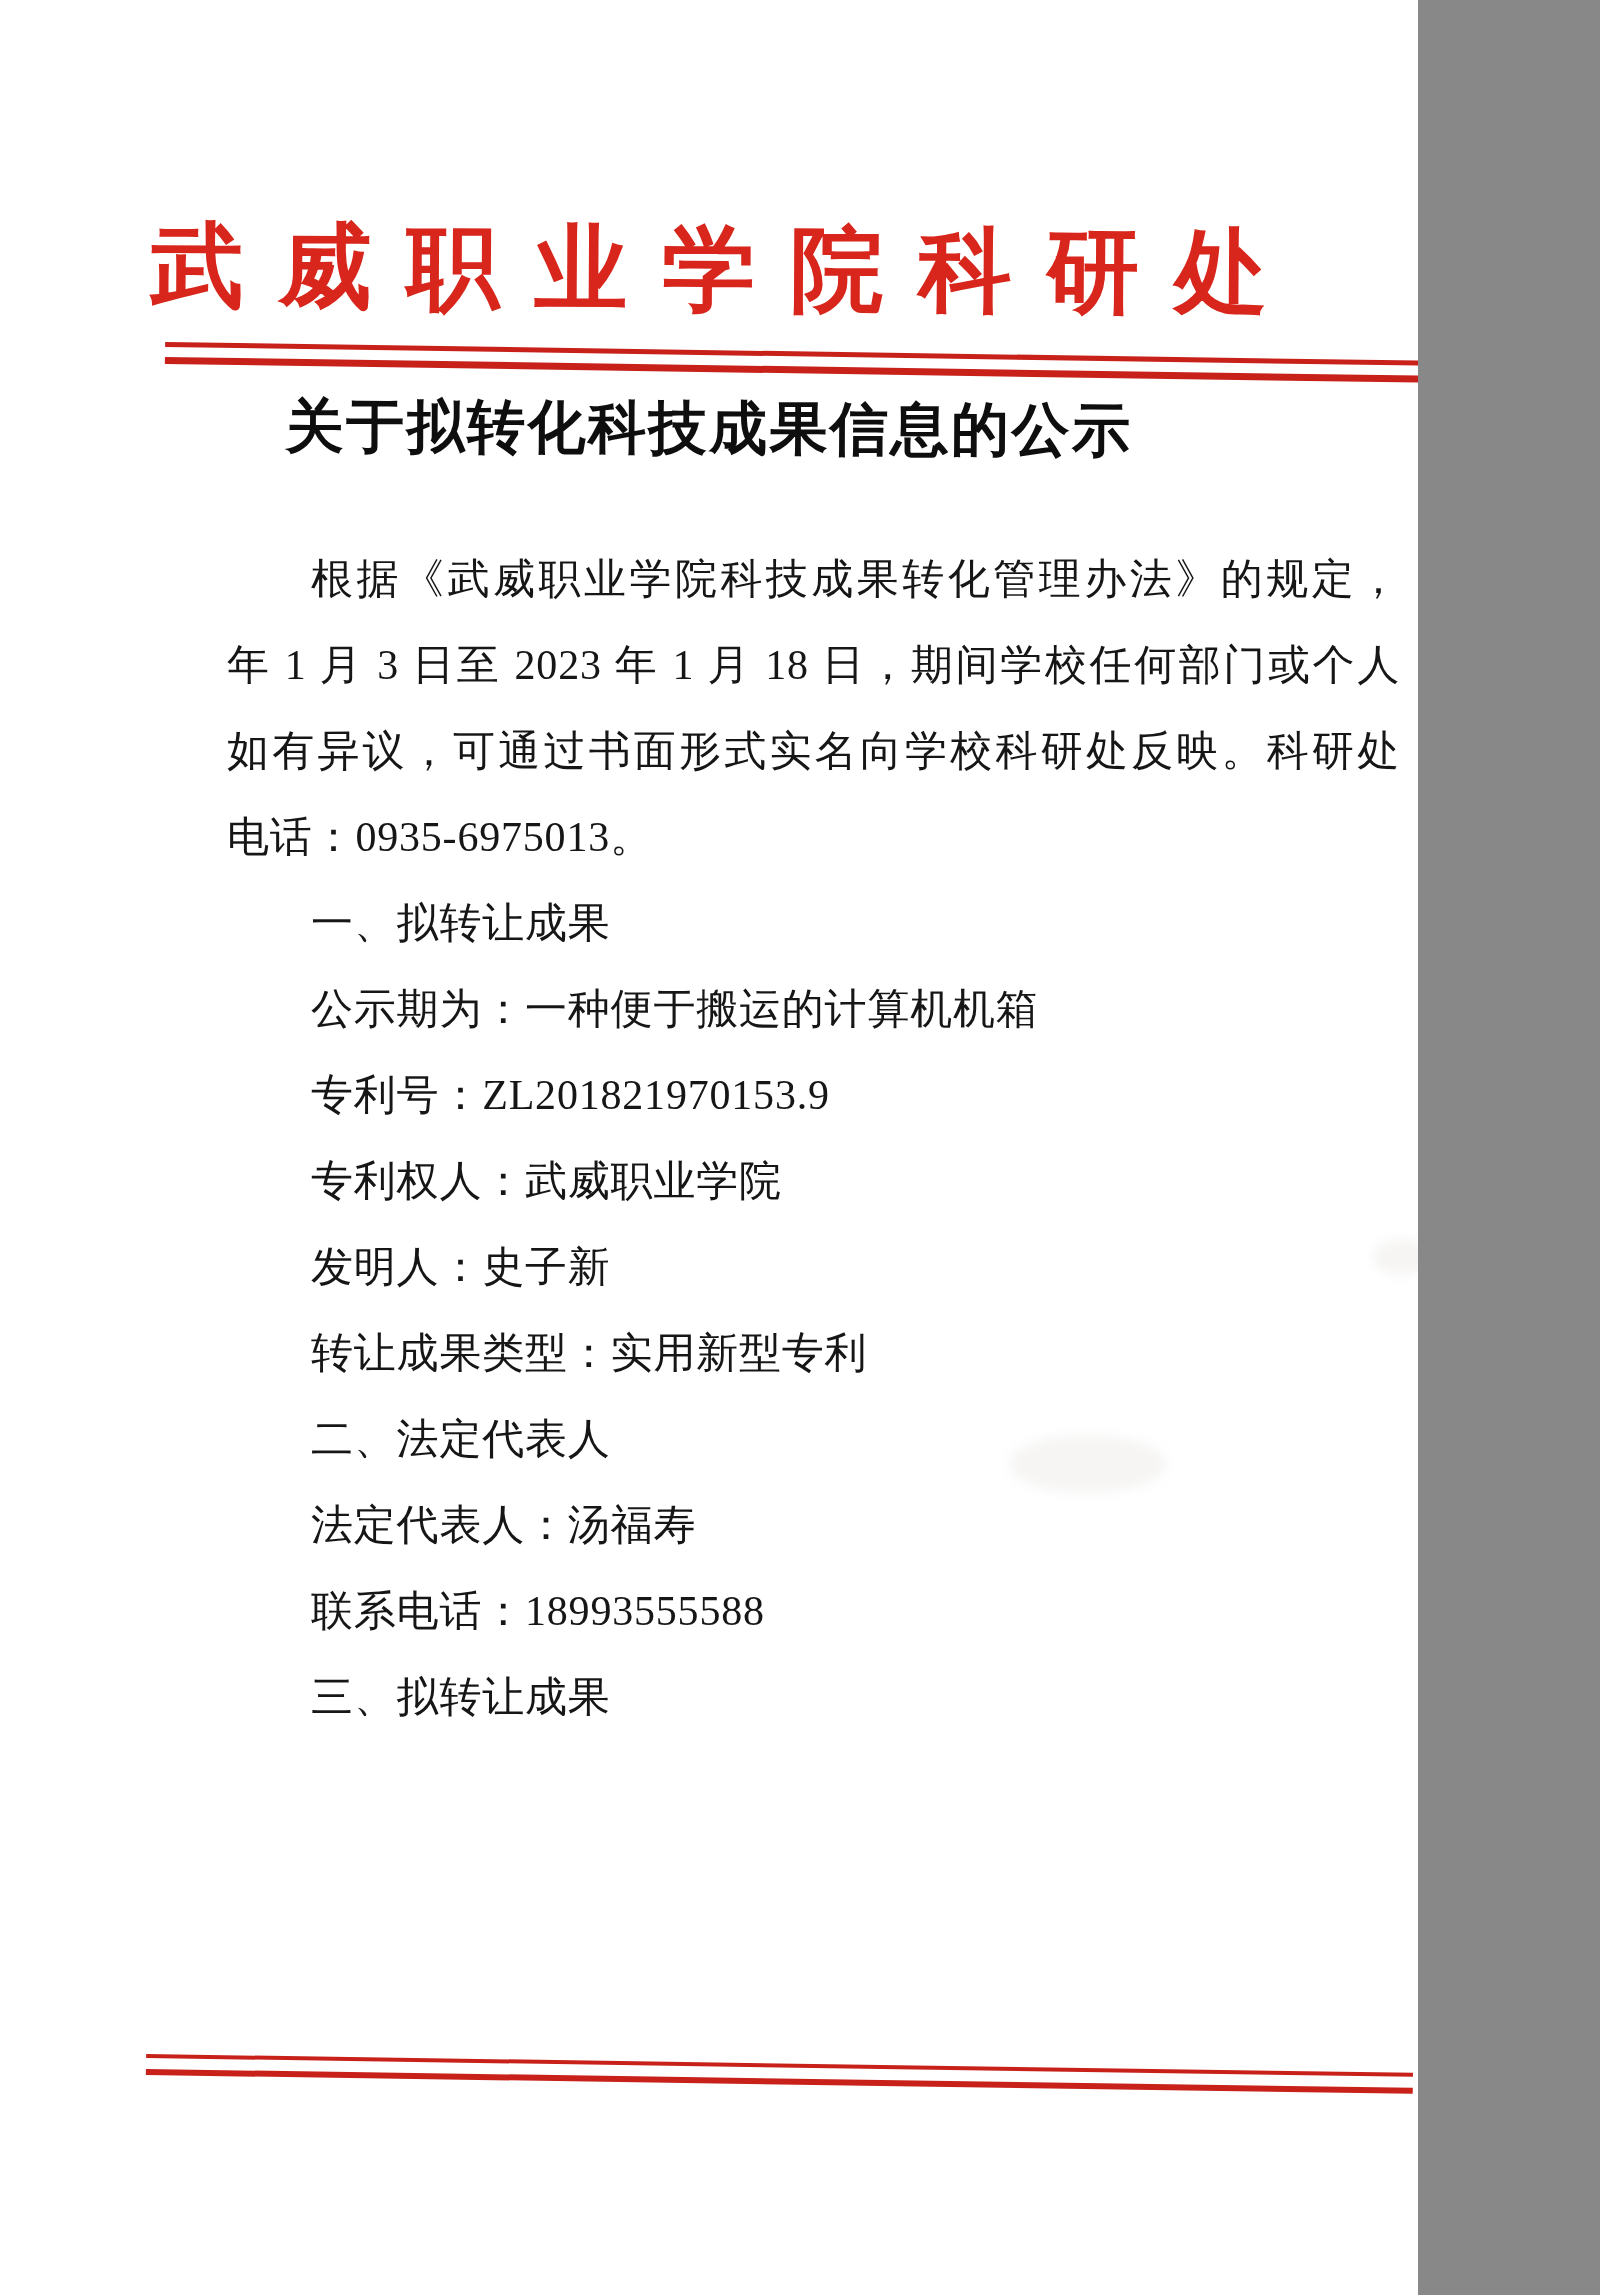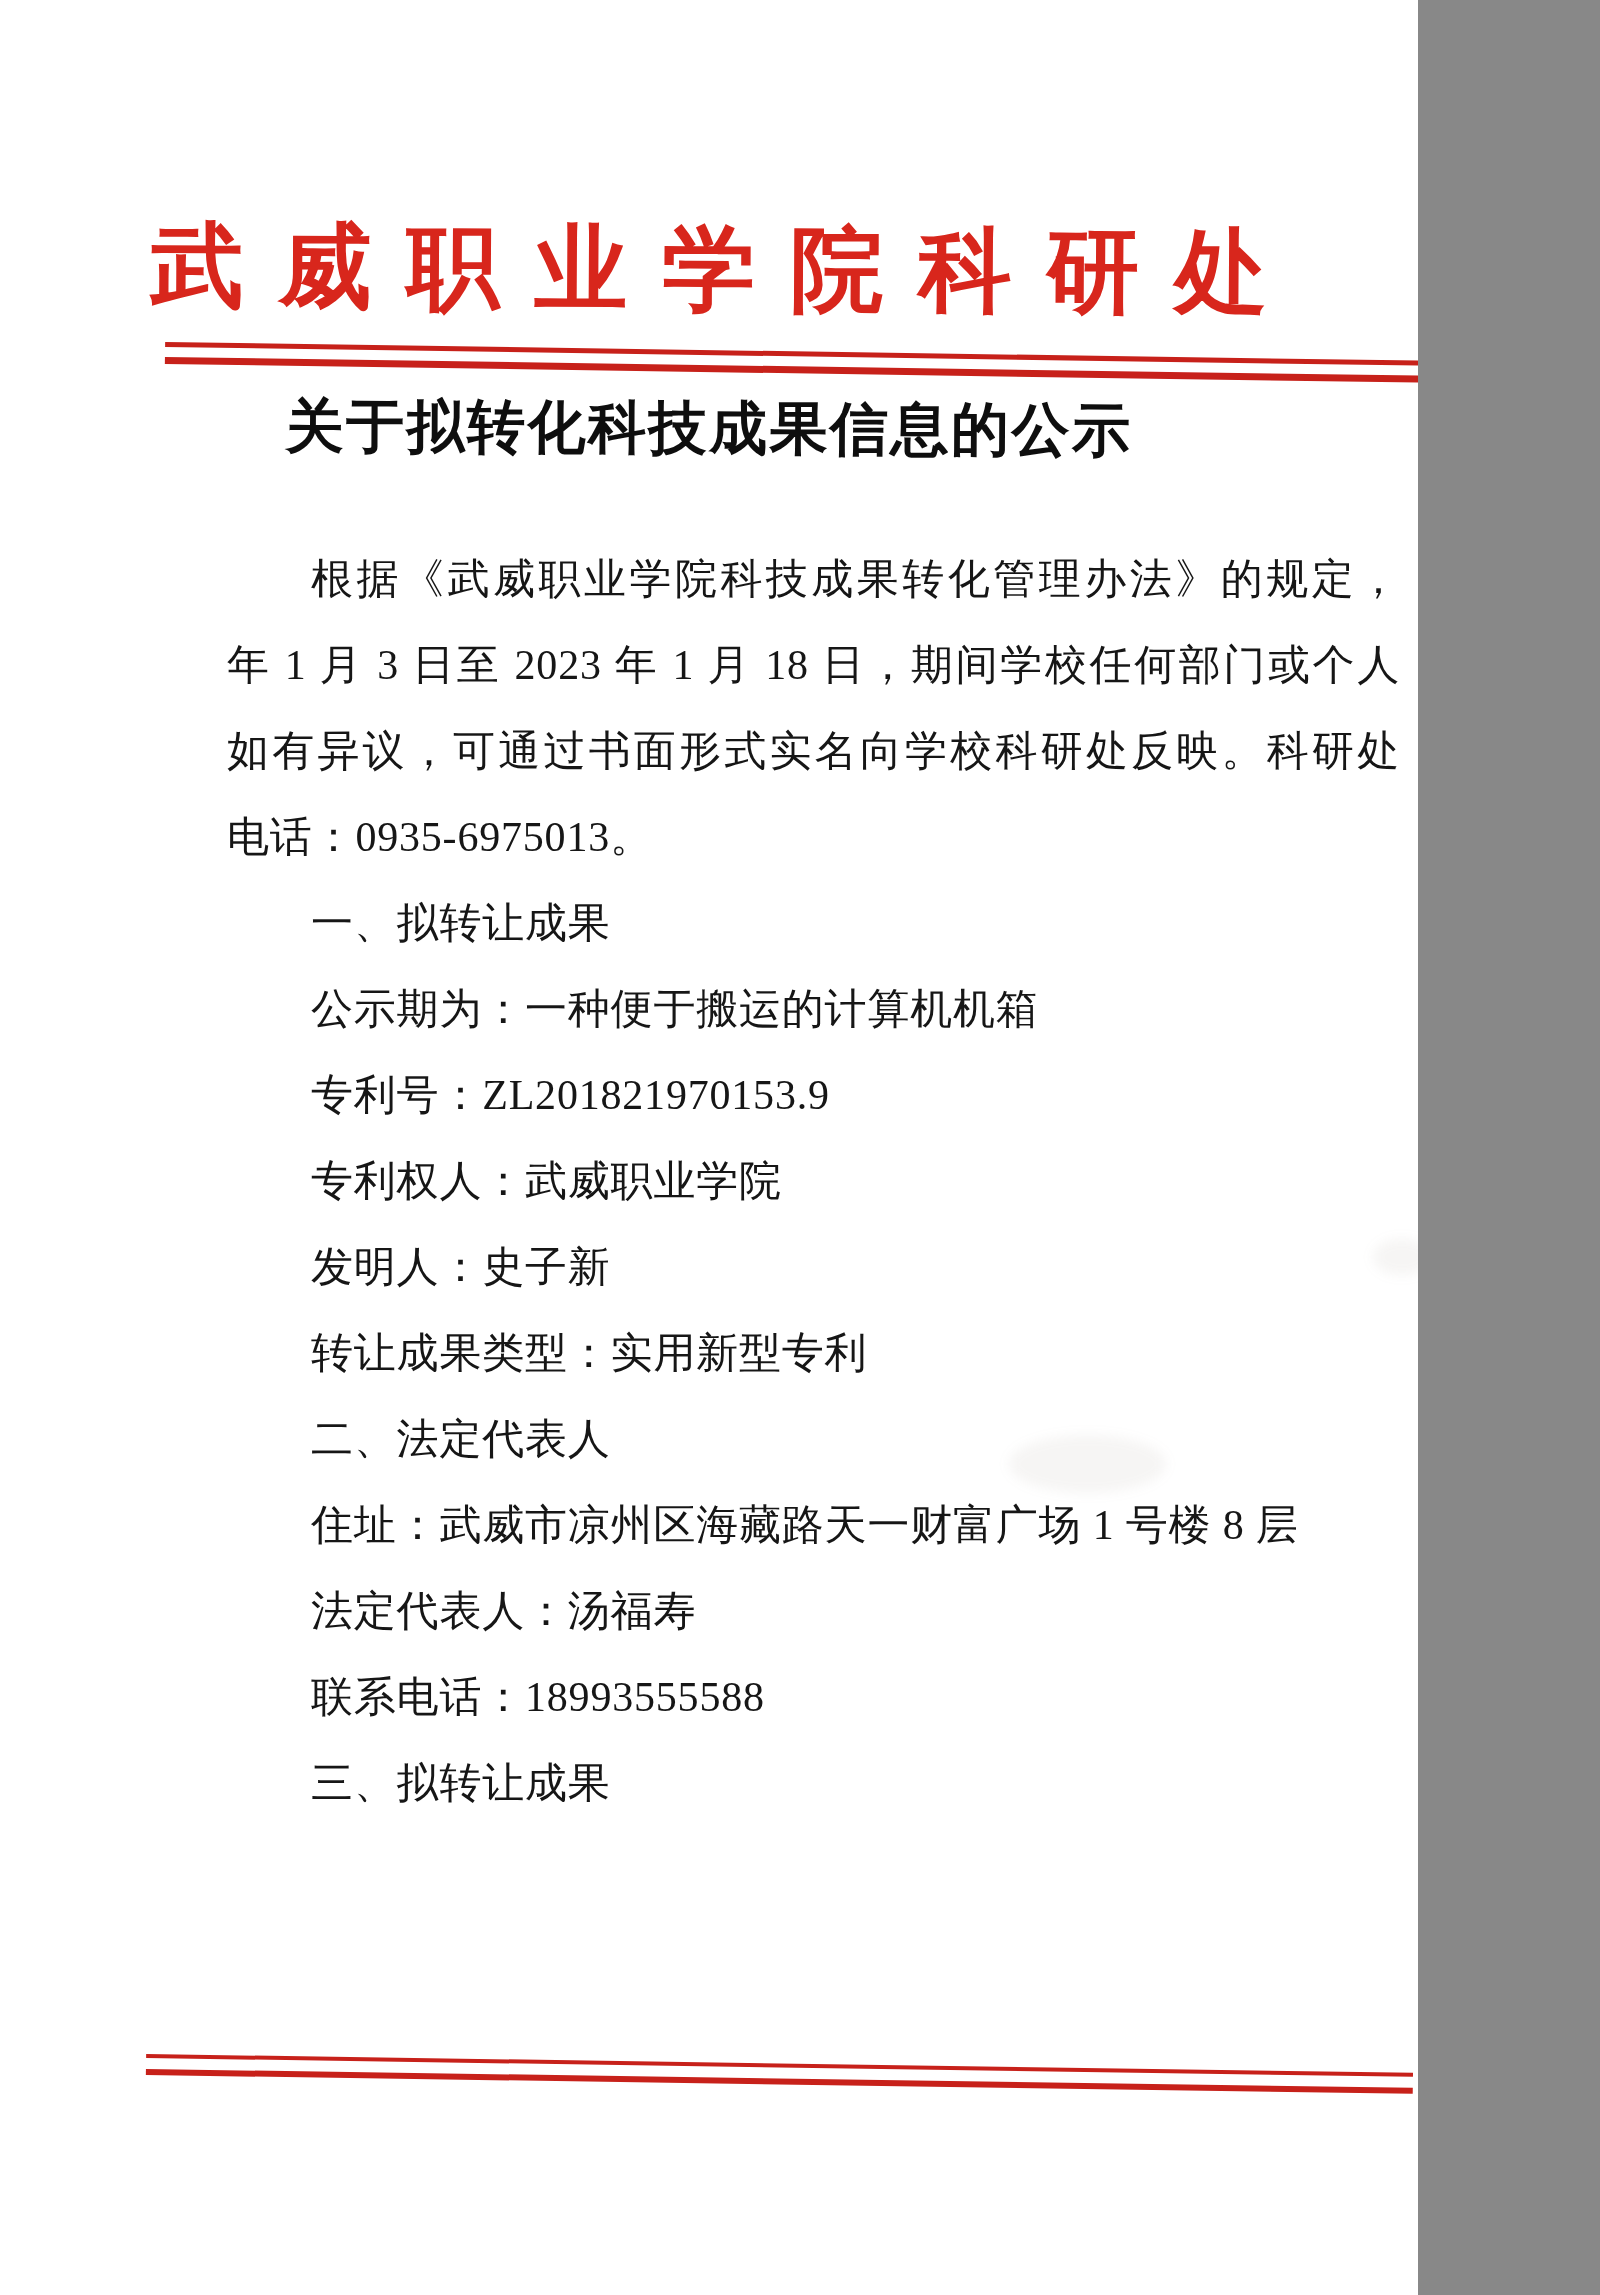--- a/index.html
+++ b/index.html
@@ -85,21 +85,20 @@
     <div class="p-line justify">如有异议，可通过书面形式实名向学校科研处反映。科研处</div>
     <div class="p-line">电话：0935-6975013。</div>
 
     <div class="item">一、拟转让成果</div>
     <div class="item">公示期为：一种便于搬运的计算机机箱</div>
     <div class="item">专利号：ZL201821970153.9</div>
     <div class="item">专利权人：武威职业学院</div>
     <div class="item">发明人：史子新</div>
     <div class="item">转让成果类型：实用新型专利</div>
     <div class="item">二、法定代表人</div>
-    <div class="item">住址：武威市凉州区海藏路天一财富广场 1 号楼 8 层</div>
     <div class="item">法定代表人：汤福寿</div>
     <div class="item">联系电话：18993555588</div>
     <div class="item">三、拟转让成果</div>
   </div>
 
   <div class="rule rule-bottom">
     <div class="bar bar1"></div>
     <div class="bar bar2"></div>
   </div>
 

